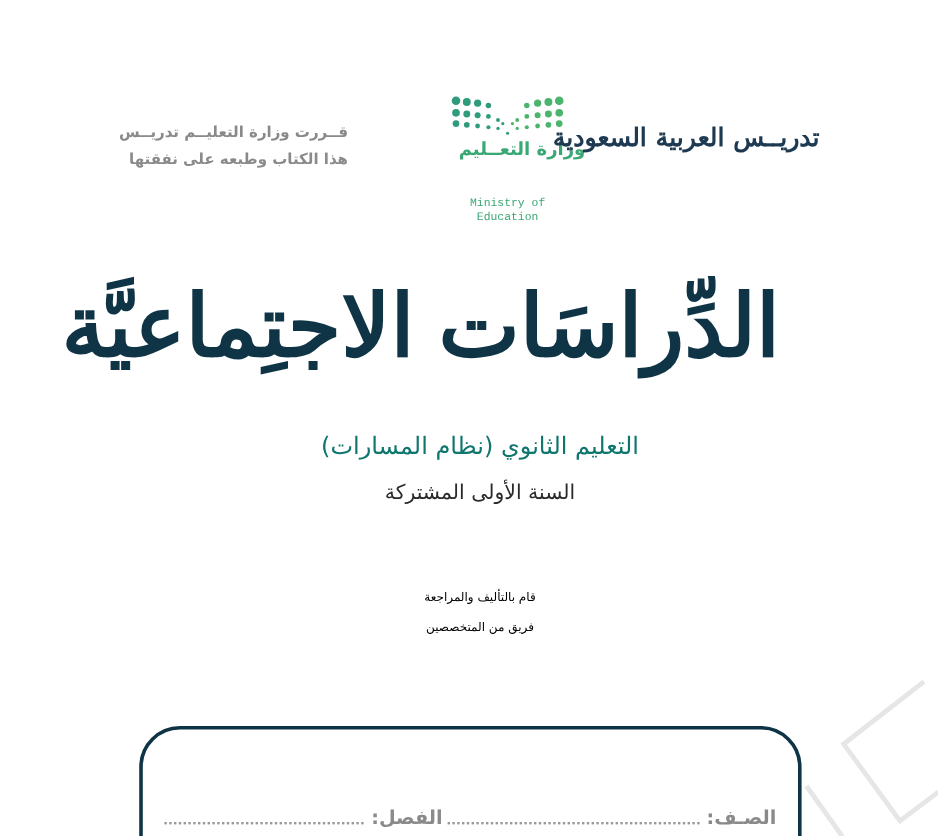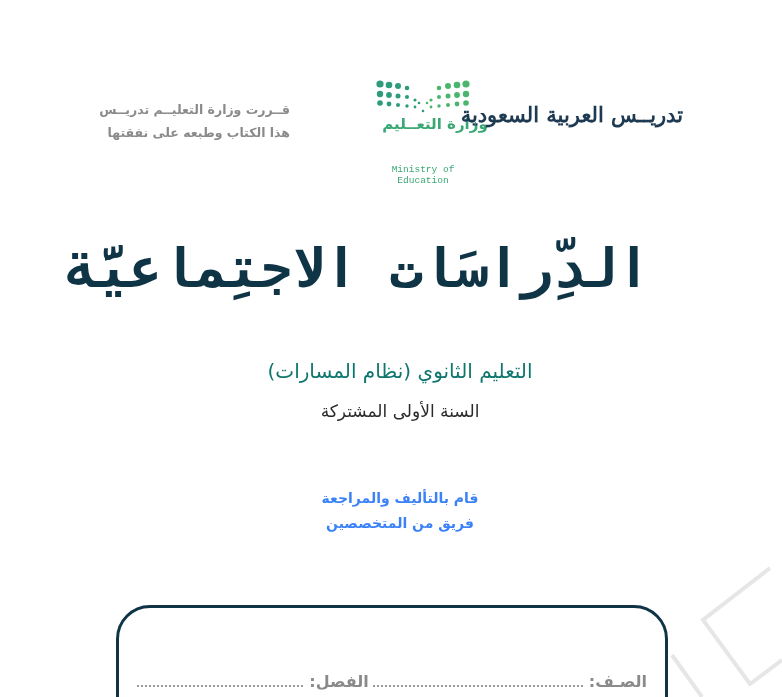--- a/index.html
+++ b/index.html
@@ -76,23 +76,23 @@
   }
 
   
   .main-title {
     left: 150px;
     top: 228px;
     width: 500px;
     text-align: center;
     direction: rtl;
     color: #0e3446;
-    font-family: Liberation Mono, monospace;
-    font-weight: bold;
-    font-size: 54px;
+    font-family: Liberation Sans, sans-serif;
+    font-weight: bold;
+    font-size: 72px;
     line-height: 90px;
     white-space: nowrap;
     letter-spacing: -1px;
   }
 
   .subtitle1 {
     left: 200px;
     top: 356px;
     width: 400px;
     text-align: center;
@@ -111,23 +111,23 @@
     font-size: 17px;
     line-height: 26px;
   }
 
   .authors {
     left: 280px;
     top: 486px;
     width: 240px;
     text-align: center;
     direction: rtl;
-    color: #3b82f6;
-    font-size: 14px;
-    font-weight: bold;
+    color: #000000;
+    font-size: 10px;
+    font-weight: normal;
     line-height: 25px;
   }
 
   
   .deco { left: 0; top: 0; width: 782px; height: 697px; pointer-events: none; }
 
   
   .info-box {
     left: 116px;
     top: 605px;

